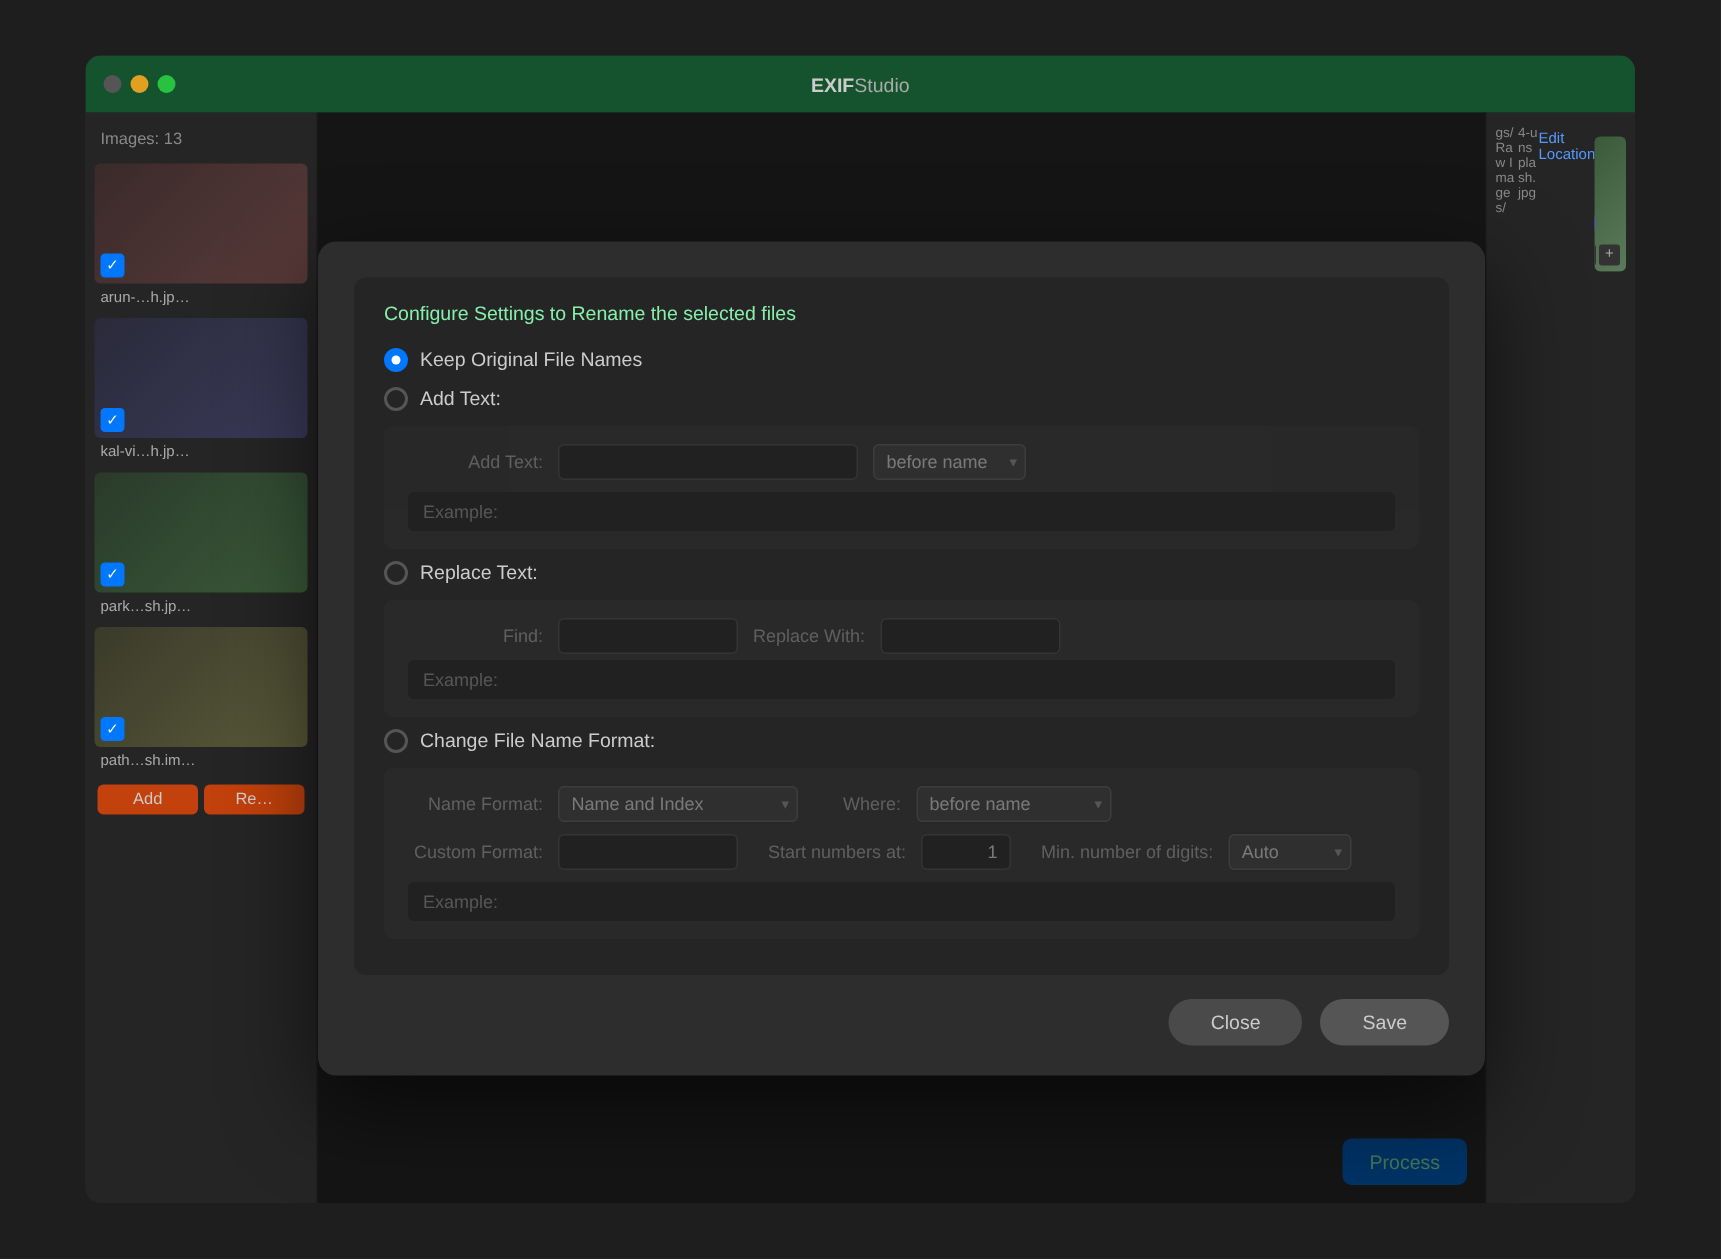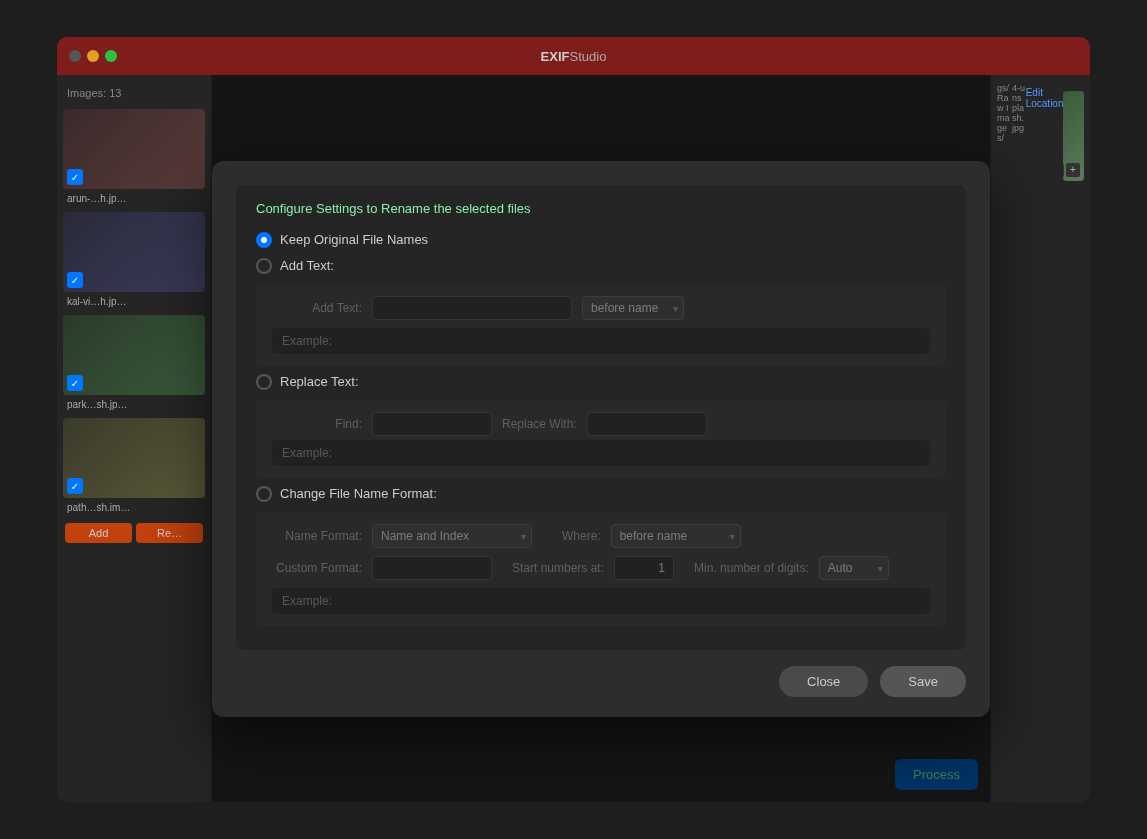--- a/index.html
+++ b/index.html
@@ -21,21 +21,21 @@
       right: 57px;
       bottom: 37px;
       background: #2b2b2b;
       border-radius: 10px;
       overflow: hidden;
     }
 
     
     .title-bar {
       height: 38px;
-      background: #7f1d1d;
+      background: #14532d;
       display: flex;
       align-items: center;
       padding: 0 12px;
       position: relative;
     }
     .traffic-lights {
       display: flex;
       gap: 6px;
       align-items: center;
     }
@@ -494,21 +494,21 @@
                 </div>
               </div>
 
               <div class="form-row">
                 <span class="form-label">Custom Format:</span>
                 <input class="form-input" type="text" value="" style="width: 120px;">
                 <span class="form-label" style="min-width:auto;margin-left:10px;">Start numbers at:</span>
                 <input class="form-input form-input-small" type="text" style="width: 60px; text-align: right;" value="1">
                 <span class="form-label" style="min-width:auto;margin-left:10px;">Min. number of digits:</span>
                 <div class="select-wrapper">
-                  <select class="form-select" style="width:70px;">
+                  <select class="form-select" style="width:82px;">
                     <option>Auto</option>
                     <option>1</option>
                     <option>2</option>
                     <option>3</option>
                   </select>
                 </div>
               </div>
 
               <div class="example-row">
                 <span>Example:</span>

